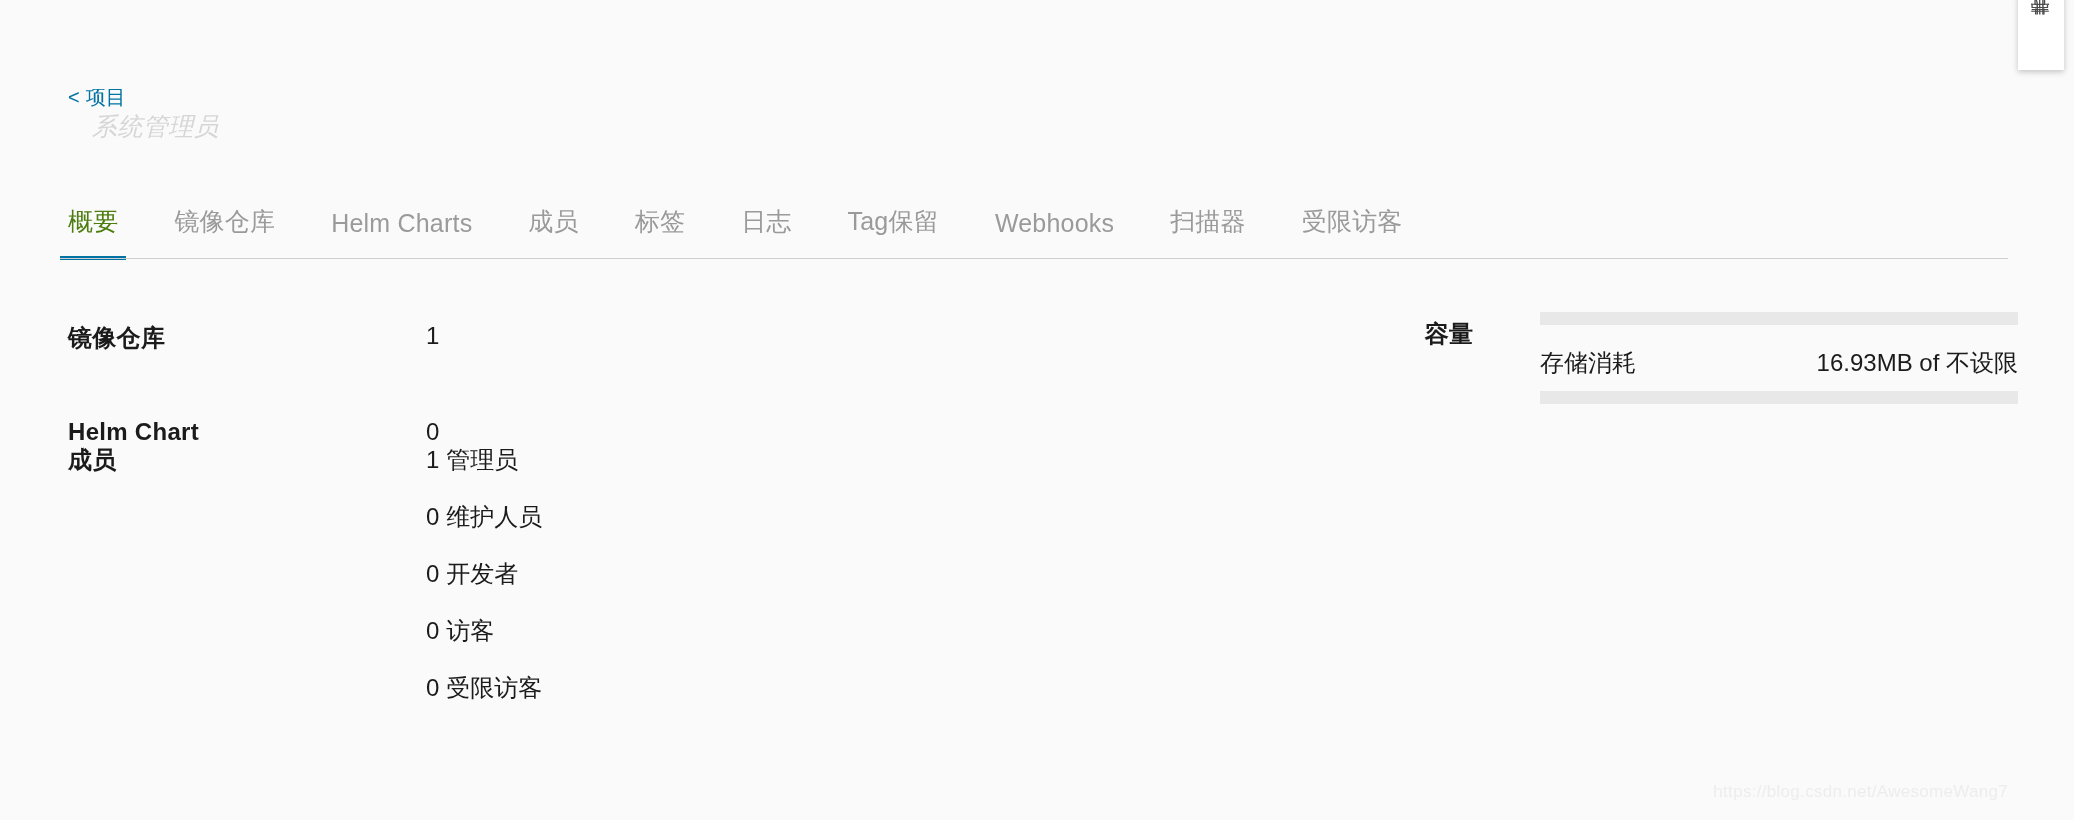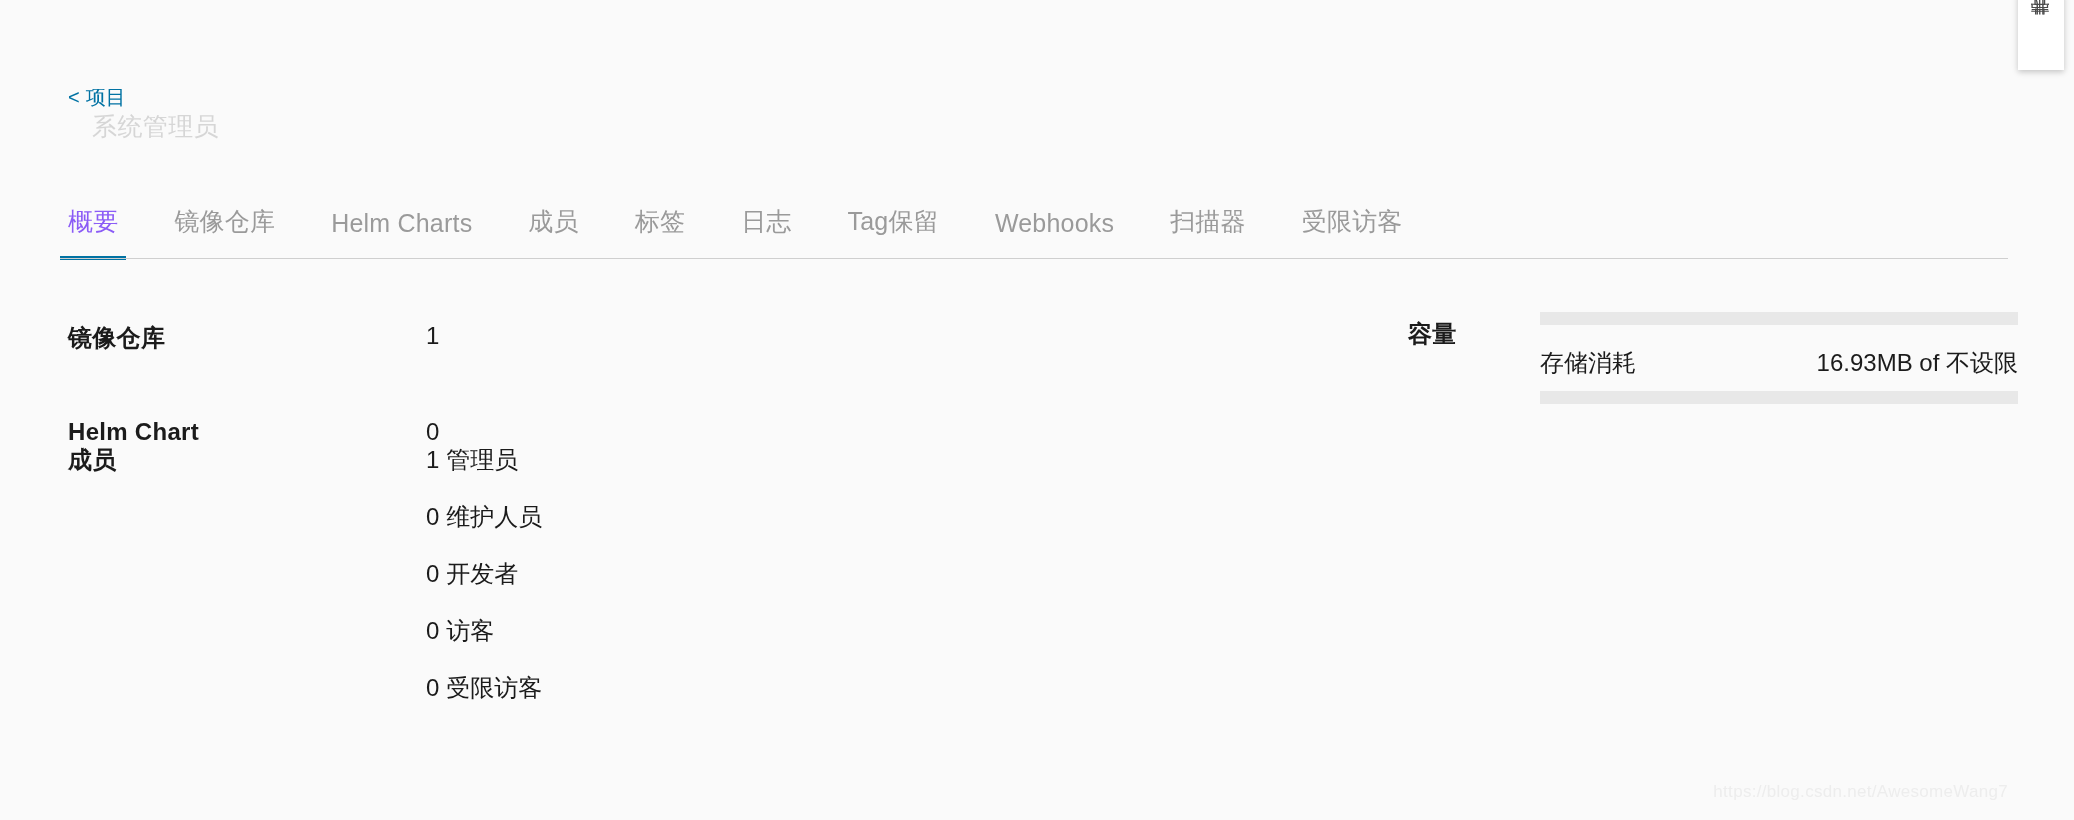--- a/index.html
+++ b/index.html
@@ -72,20 +72,21 @@
   .project-title {
     font-size: 62px;
     font-weight: 300;
     color: #1b1b1b;
     letter-spacing: -0.5px;
     line-height: 1;
   }
   .project-role {
     margin-left: 26px;
     font-size: 25px;
+    font-style: italic;
     font-weight: 300;
     color: #d6d6d6;
     letter-spacing: 0.4px;
   }
 
   
   .tabs {
     position: absolute;
     left: 68px;
     top: 200px;
@@ -98,21 +99,21 @@
     position: relative;
     font-size: 25px;
     color: #9a9a9a;
     padding: 0 0 22px 0;
     margin-right: 56px;
     cursor: pointer;
     letter-spacing: 0.2px;
   }
   .tab:last-child { margin-right: 0; }
   .tab.active {
-    color: #8b5cf6;
+    color: #4d7c0f;
     font-weight: 400;
   }
   .tab.active::after {
     content: "";
     position: absolute;
     left: -8px;
     right: -8px;
     bottom: 0;
     height: 4px;
     background: #0072a3;
@@ -172,24 +173,24 @@
 
   
   .capacity {
     position: absolute;
     left: 1400px;
     top: 312px;
     width: 620px;
   }
   .cap-title {
     position: absolute;
-    left: 8px;
+    left: 0;
     top: 6px;
     width: 98px;
-    text-align: left;
+    text-align: center;
     font-size: 24px;
     font-weight: bold;
     color: #1b1b1b;
     letter-spacing: 0.3px;
   }
   .cap-rows {
     position: absolute;
     left: 140px;
     top: 0;
     width: 478px;

